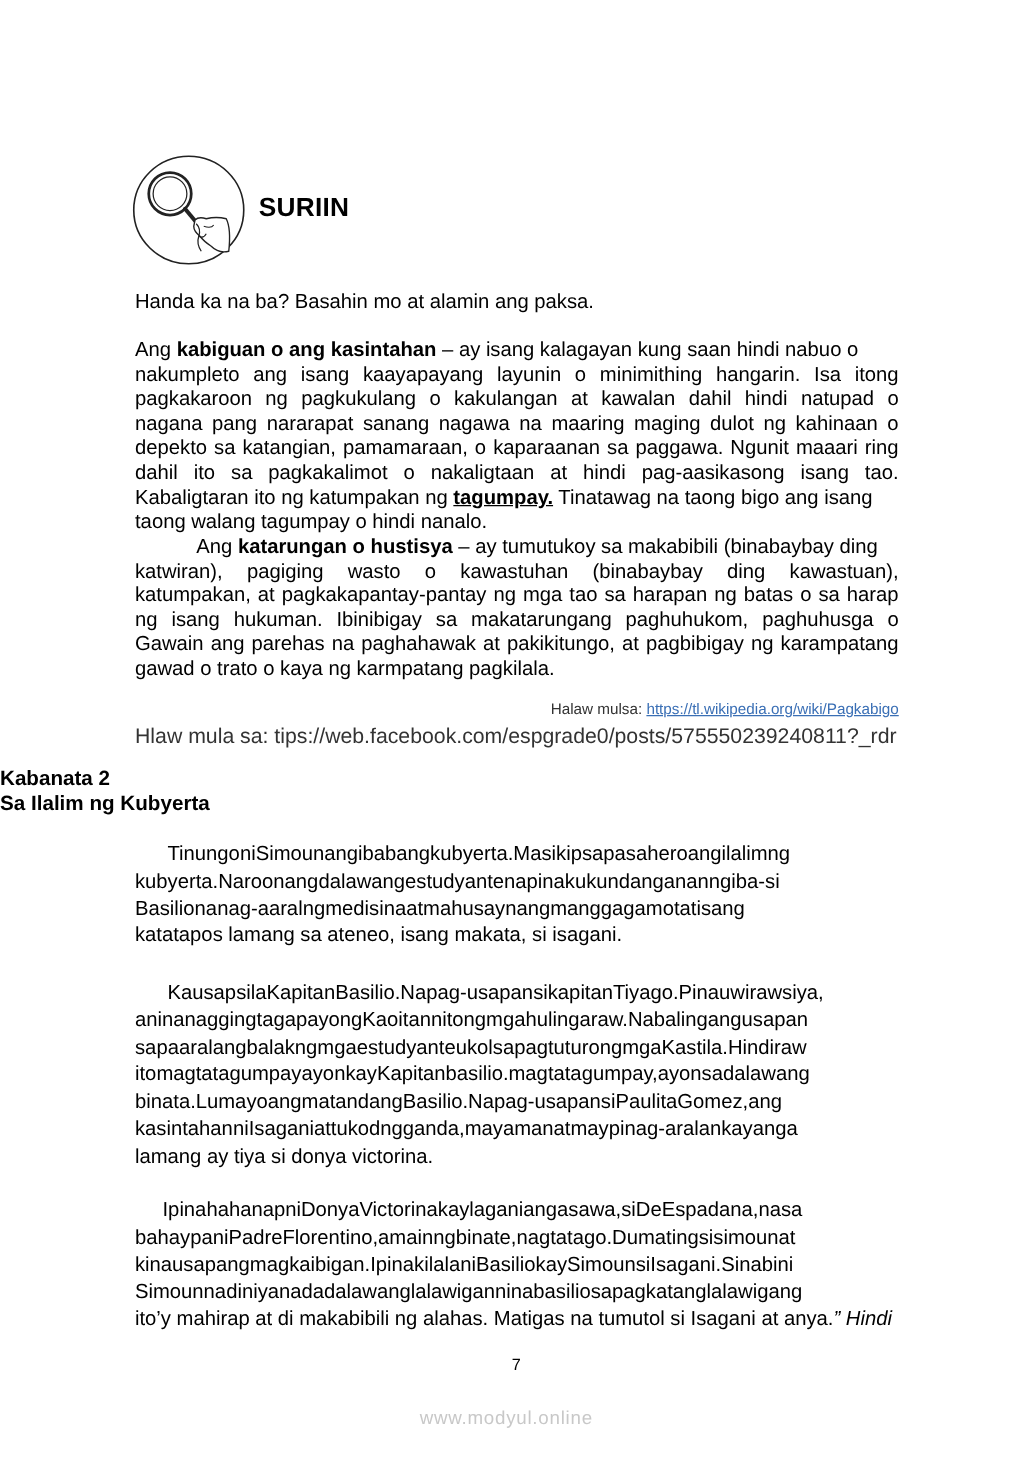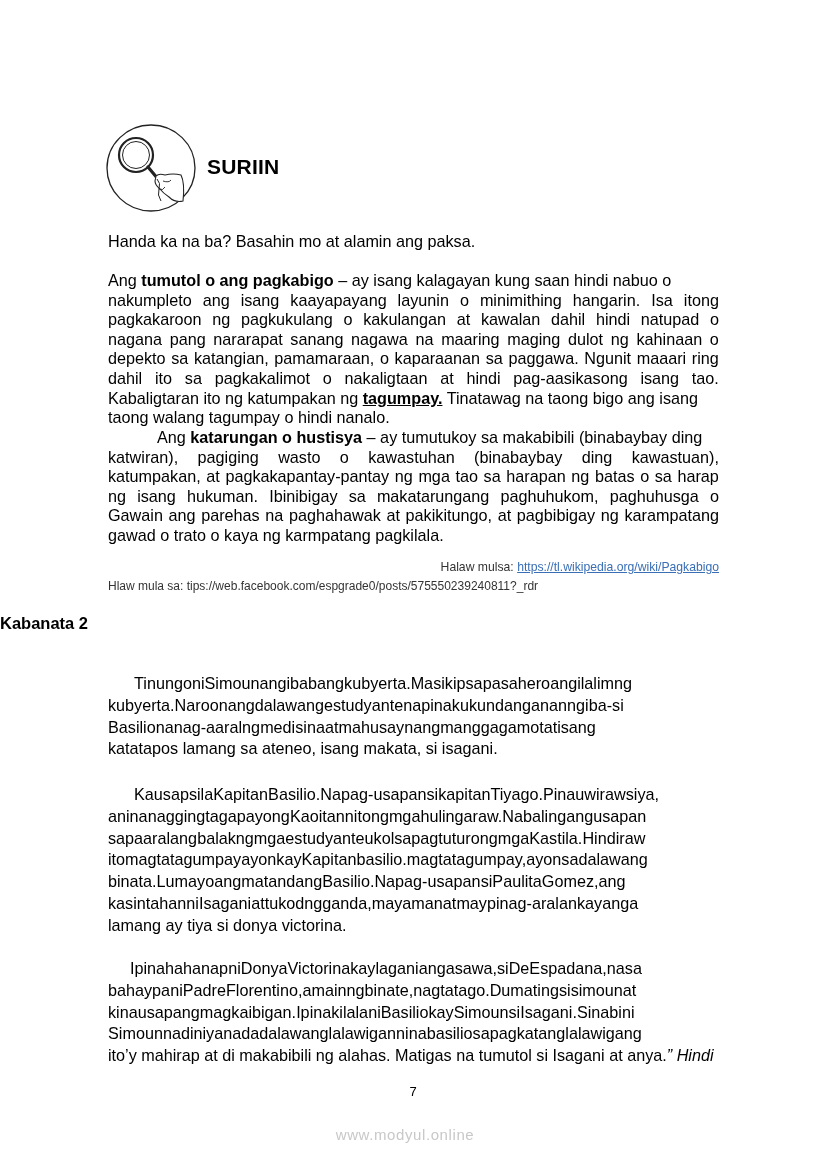--- a/index.html
+++ b/index.html
@@ -68,21 +68,21 @@
       color: #333333;
     }
     .citation-1 a {
       color: #3a6fb5;
       text-decoration: underline;
     }
     .citation-2 {
       position: absolute;
       left: 108px;
       top: 579px;
-      font-size: 12px;
+      font-size: 17px;
       color: #333333;
     }
     .chapter-heading {
       position: absolute;
       left: 0;
       width: 656px;
       text-align: left;
       font-weight: bold;
       font-size: 16.5px;
       line-height: 20px;
@@ -136,21 +136,21 @@
       <path d="M58 58 Q64 60 66 57" fill="none" stroke="#222" stroke-width="0.9"></path>
       <path d="M54 66 Q58 68 60 64" fill="none" stroke="#222" stroke-width="0.9"></path>
     </svg>
   </div>
   <div class="section-title">SURIIN</div>
 
   <div class="intro">Handa ka na ba? Basahin mo at alamin ang paksa.</div>
 
   <div class="def" style="top:271px;">
     <div class="row">
-      <span><span>Ang </span><b>tumutol o ang pagkabigo</b><span> – ay isang kalagayan kung saan hindi nabuo o</span></span>
+      <span><span>Ang </span><b>kabiguan o ang kasintahan</b><span> – ay isang kalagayan kung saan hindi nabuo o</span></span>
     </div>
     <div class="row jl">
         <span class="w">nakumpleto</span>
         <span class="w">ang</span>
         <span class="w">isang</span>
         <span class="w">kaayapayang</span>
         <span class="w">layunin</span>
         <span class="w">o</span>
         <span class="w">minimithing</span>
         <span class="w">hangarin.</span>
@@ -271,20 +271,21 @@
       </div>
     <div class="row last">gawad o trato o kaya ng karmpatang pagkilala.</div>
   </div>
 
   <div class="citation-1">
     <span>Halaw mulsa: </span><a>https://tl.wikipedia.org/wiki/Pagkabigo</a>
   </div>
   <div class="citation-2">Hlaw mula sa: tips://web.facebook.com/espgrade0/posts/575550239240811?_rdr</div>
 
   <div class="chapter-heading" style="top:613px;">Kabanata 2</div>
+  <div class="chapter-heading" style="top:633px;">Sa Ilalim ng Kubyerta</div>
 
   <div class="story" style="top:673px;">
     <div class="row jl" style="padding-left: 26px;">
         <span class="w">Tinungo</span>
         <span class="w">ni</span>
         <span class="w">Simoun</span>
         <span class="w">ang</span>
         <span class="w">ibaba</span>
         <span class="w">ng</span>
         <span class="w">kubyerta.</span>

